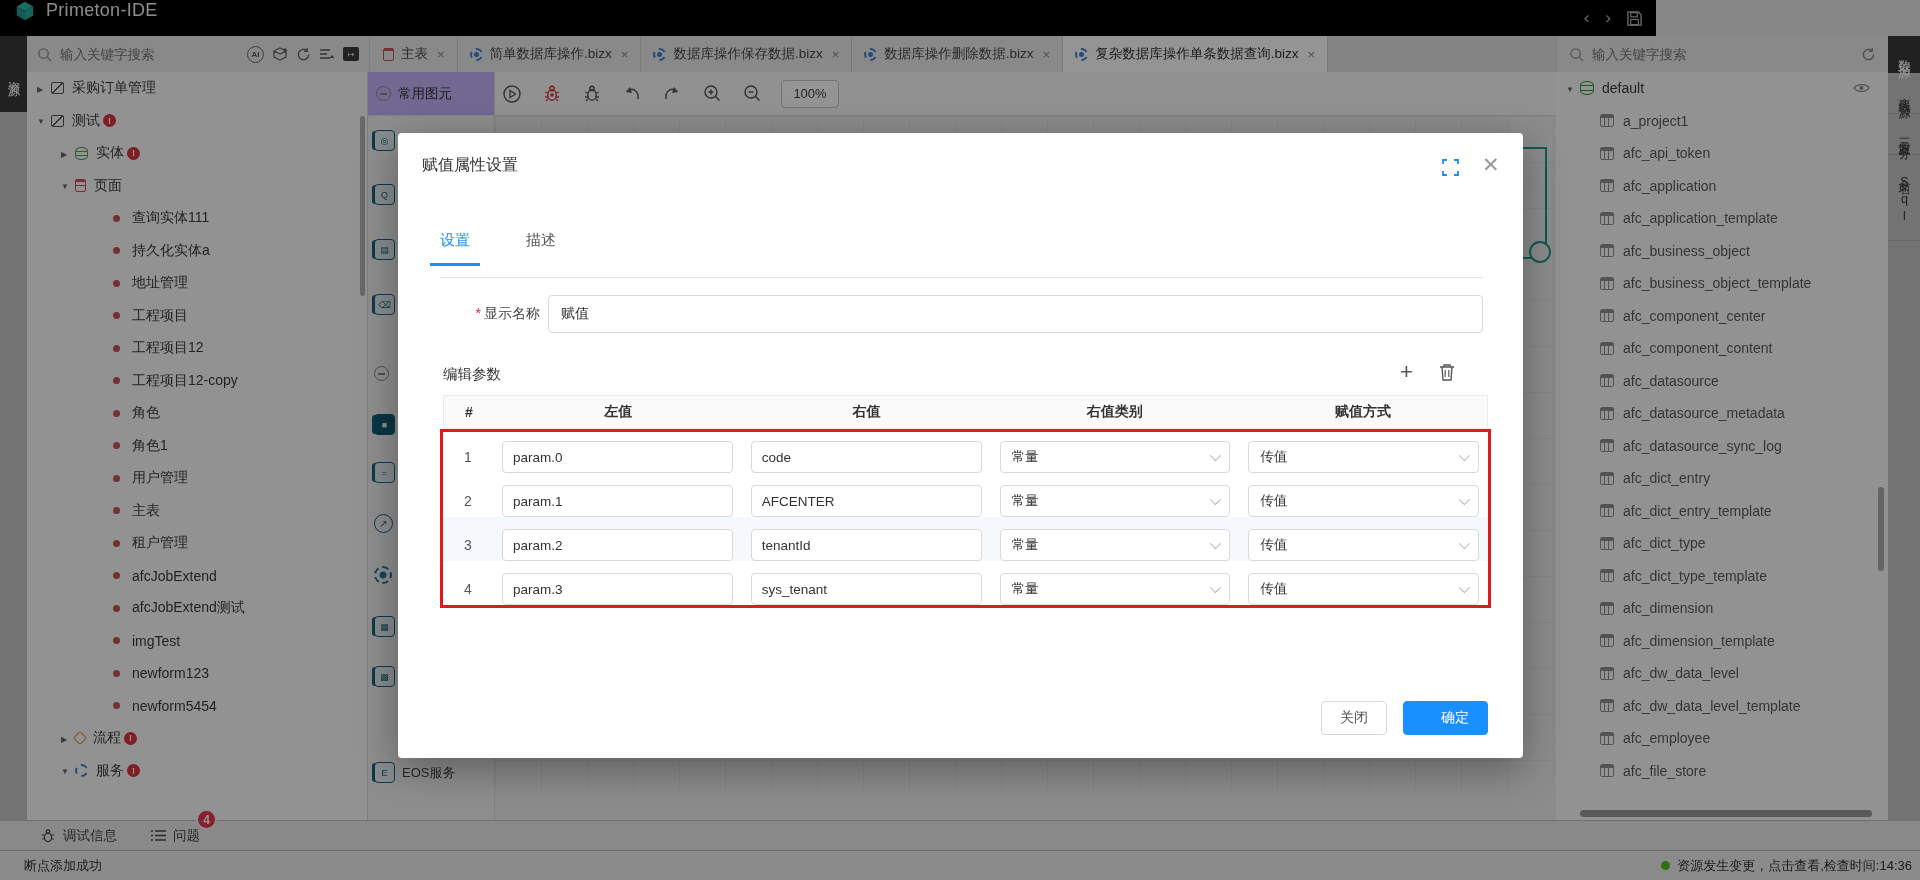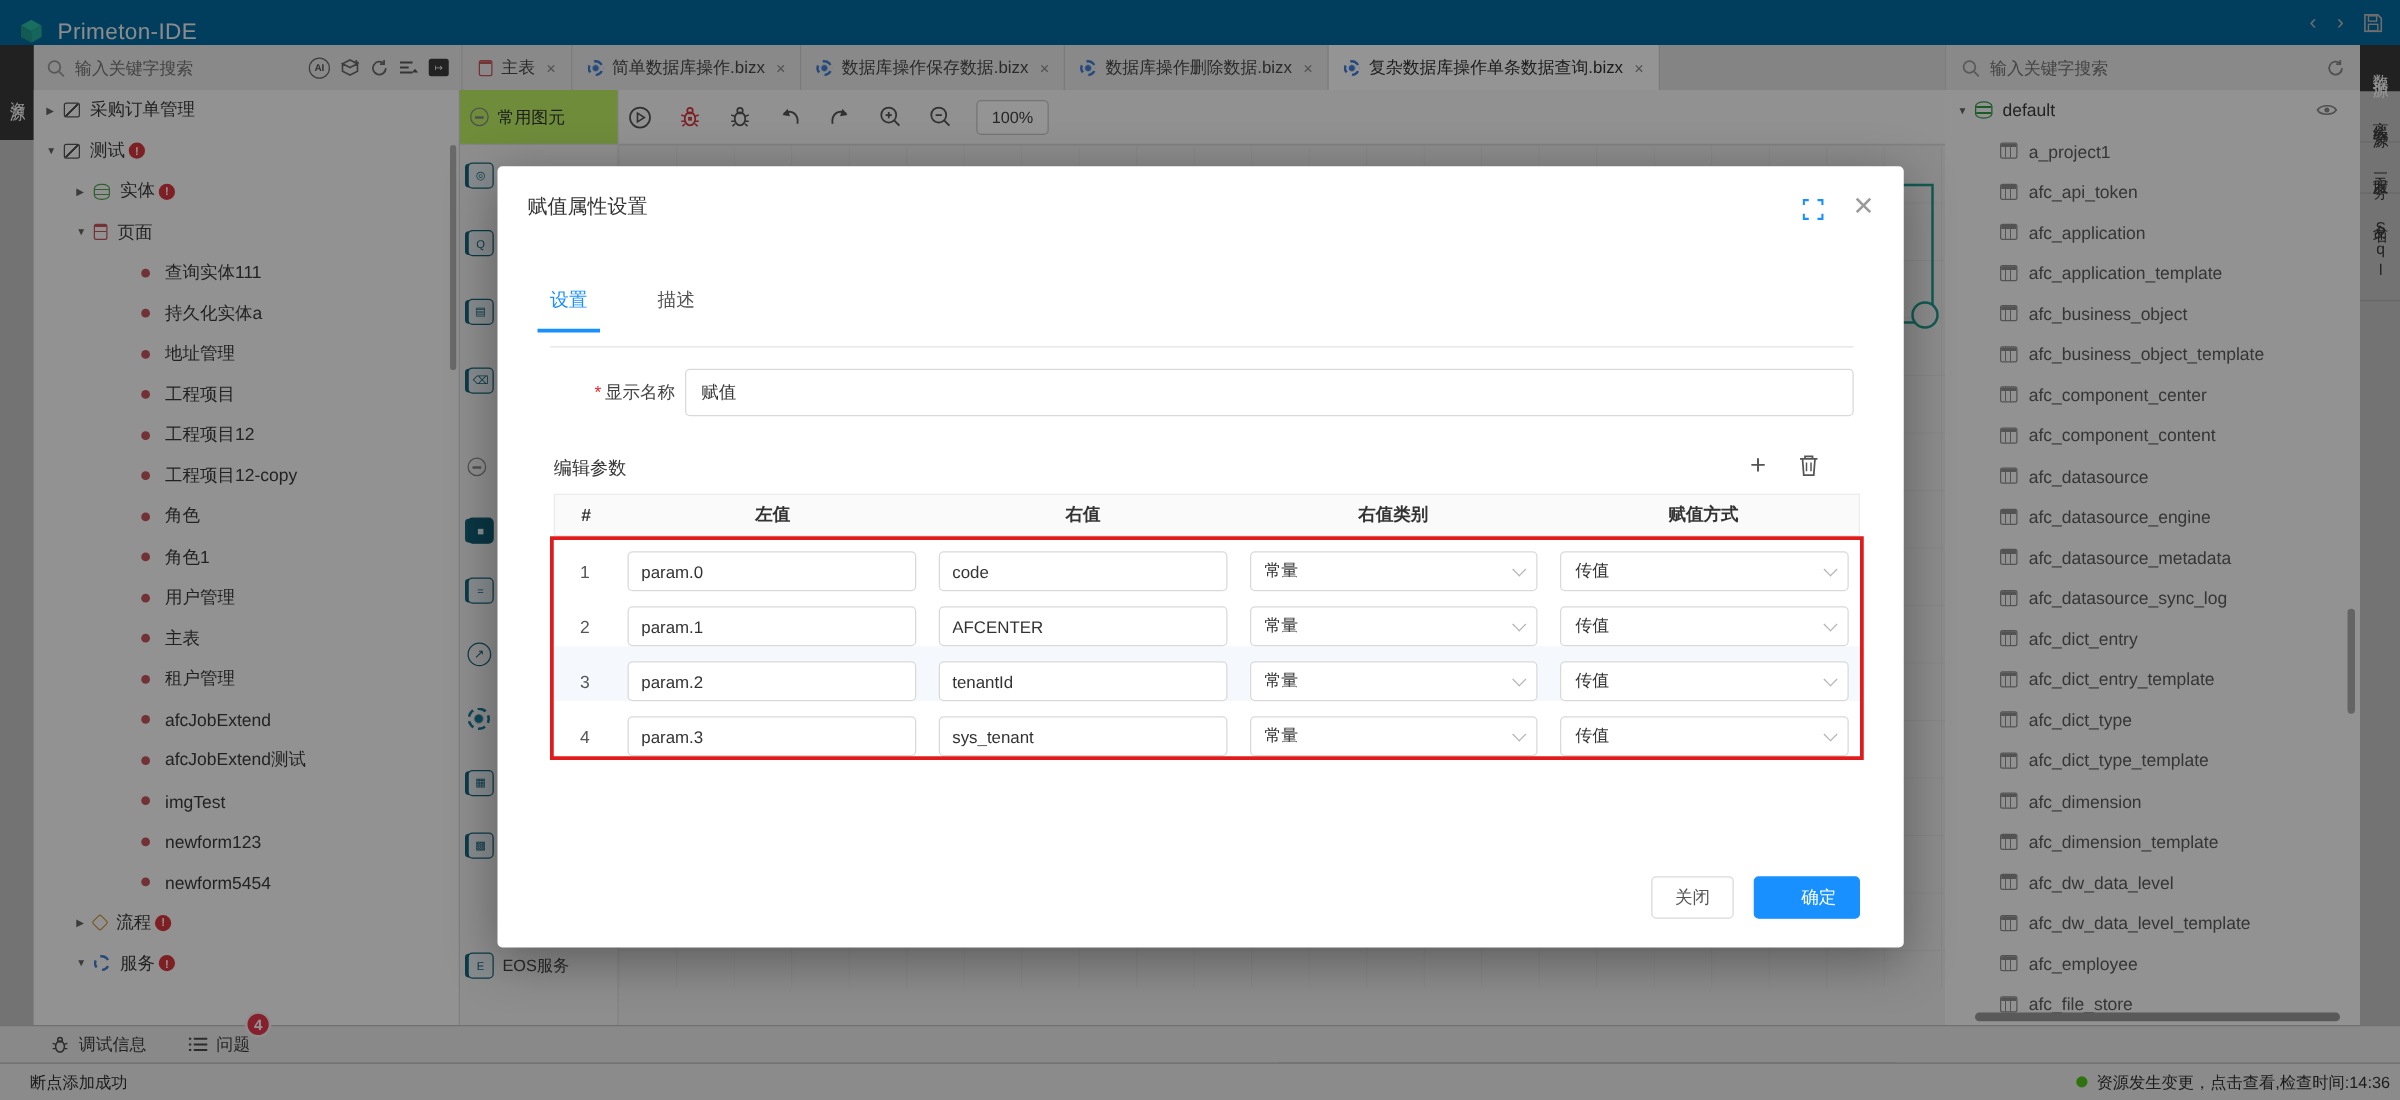--- a/index.html
+++ b/index.html
@@ -1,21 +1,21 @@
 <!DOCTYPE html>
 <html><head>
 <meta charset="utf-8">
 <style>
   * { margin:0; padding:0; box-sizing:border-box; }
   html,body { width:1920px; height:880px; overflow:hidden; font-family:"Liberation Sans","DejaVu Sans",sans-serif; }
   .stage { position:relative; width:1920px; height:880px; background:#e9e9e9; overflow:hidden; }
   .abs { position:absolute; }
 
   
-  .titlebar { left:0; top:0; width:1920px; height:36px; background:#0369a1; display:flex; align-items:flex-end; }
+  .titlebar { left:0; top:0; width:1656px; height:36px; background:#000000; display:flex; align-items:flex-start; }
   .titlebar .logo { margin-left:14px; display:flex; }
   .app-title { color:#f0f0f0; font-size:18px; margin-left:10px; letter-spacing:0.3px; }
   .win-ctrls { position:absolute; right:14px; top:0; height:36px; display:flex; align-items:center; gap:16px; color:#bdbdbd; font-size:17px; }
 
   
   .row2 { left:0; top:36px; width:1920px; height:36px; background:#ececec; border-bottom:1px solid #d6d6d6; }
   .search-left { left:27px; top:36px; width:343px; height:36px; display:flex; align-items:center; background:#ececec; border-right:1px solid #d9d9d9; }
   .search-left .ph, .search-right .ph { color:#9a9a9a; font-size:13.5px; margin-left:8px; flex:1; background:transparent; border:none; outline:none; }
   .mini-icons { display:flex; align-items:center; gap:8px; margin-right:10px; }
   .ai-badge { width:17px; height:17px; border:1.4px solid #6b6b6b; border-radius:50%; color:#555; font-size:8px; font-weight:bold; display:flex; align-items:center; justify-content:center; }
@@ -55,21 +55,21 @@
   .tree-row.ic-doc .i-doc { display:inline-block; width:11px; height:13px; border:1.5px solid #c9575c; border-radius:2px; background:linear-gradient(#c9575c 2px,transparent 2px,transparent 5px,#c9575c 5px,#c9575c 6px,transparent 6px); }
   .tree-row.ic-flow .i-flow { display:inline-block; width:10px; height:10px; border:1.5px solid #cf9a3d; transform:rotate(45deg); border-radius:2px; }
   .tree-row.ic-gear .i-gear { display:inline-block; width:13px; height:13px; border:2px dashed #3f7fd6; border-radius:50%; }
   .tree-row.leaf .i-leaf { display:inline-block; width:7px; height:7px; border-radius:50%; background:#c4555b; margin-right:12px; margin-left:2px; }
   .nbadge { display:none; }
   .tree-row.badge .nbadge { display:flex; width:13px; height:13px; border-radius:50%; background:#d9363e; color:#fff; font-size:9px; font-weight:bold; align-items:center; justify-content:center; margin-left:3px; }
   .tree-scroll { left:360px; top:116px; width:5px; height:180px; background:#b5b5b5; border-radius:3px; }
 
   
   .palette { left:368px; top:72px; width:127px; height:748px; background:#f5f5f5; border-right:1px solid #dcdcdc; }
-  .pal-head { height:44px; display:flex; align-items:center; padding-left:8px; gap:7px; border-bottom:1px solid #e2e2e2; font-size:13.5px; color:#333; background:#bef264; }
+  .pal-head { height:44px; display:flex; align-items:center; padding-left:8px; gap:7px; border-bottom:1px solid #e2e2e2; font-size:13.5px; color:#333; background:#c4b5fd; }
   .minus-circle { width:15px; height:15px; border:1.4px solid #8a8a8a; border-radius:50%; position:relative; }
   .minus-circle::after { content:""; position:absolute; left:3px; right:3px; top:6px; height:1.6px; background:#8a8a8a; }
   .pal-item { position:absolute; left:6px; display:flex; align-items:center; gap:7px; font-size:13px; color:#444; white-space:nowrap; }
   .chip { width:21px; height:21px; border:1.6px solid #17657d; border-radius:4px; background:#e8f2f6; color:#17657d; font-size:9px; display:flex; align-items:center; justify-content:center; box-shadow:-3px 0 0 -1px #17657d; }
   .chip.solid { background:#115e74; color:#eaf4f8; border-color:#115e74; }
   .circ-ic { width:19px; height:19px; border:1.6px solid #17657d; border-radius:50%; color:#17657d; font-size:10px; display:flex; align-items:center; justify-content:center; }
   .gear-ic { width:18px; height:18px; border:2.5px dashed #1a7a99; border-radius:50%; background:radial-gradient(circle,#1a7a99 3px,transparent 4px); }
 
   
   .canvas { left:495px; top:72px; width:1061px; height:748px; background:#f1f1f1; }
@@ -629,24 +629,20 @@
         <div class="tbl-row">
           <span class="grid-ic"></span>
           <span>afc_component_content</span>
         </div>
 
         <div class="tbl-row">
           <span class="grid-ic"></span>
           <span>afc_datasource</span>
         </div>
 
-        <div class="tbl-row">
-          <span class="grid-ic"></span>
-          <span>afc_datasource_engine</span>
-        </div>
 
         <div class="tbl-row">
           <span class="grid-ic"></span>
           <span>afc_datasource_metadata</span>
         </div>
 
         <div class="tbl-row">
           <span class="grid-ic"></span>
           <span>afc_datasource_sync_log</span>
         </div>

